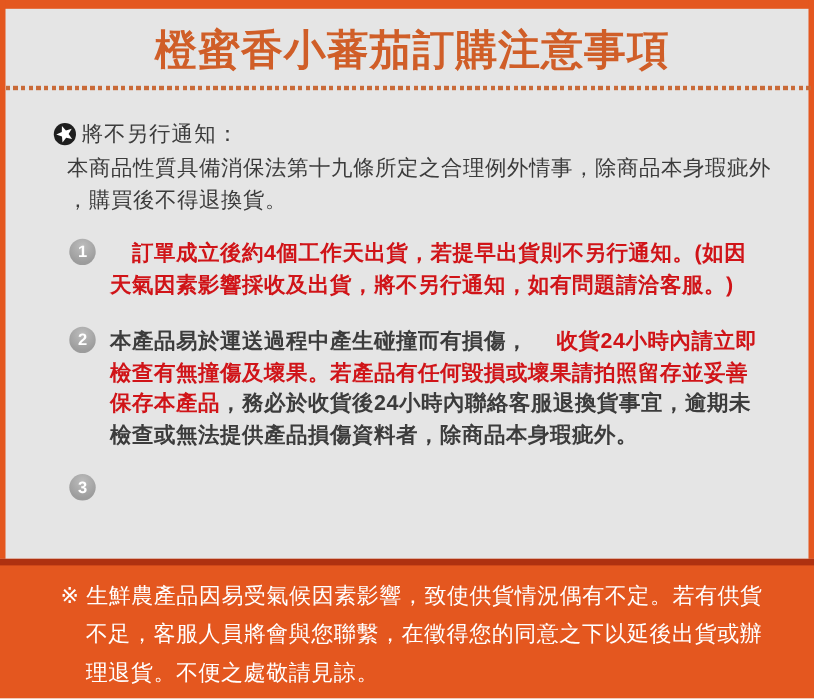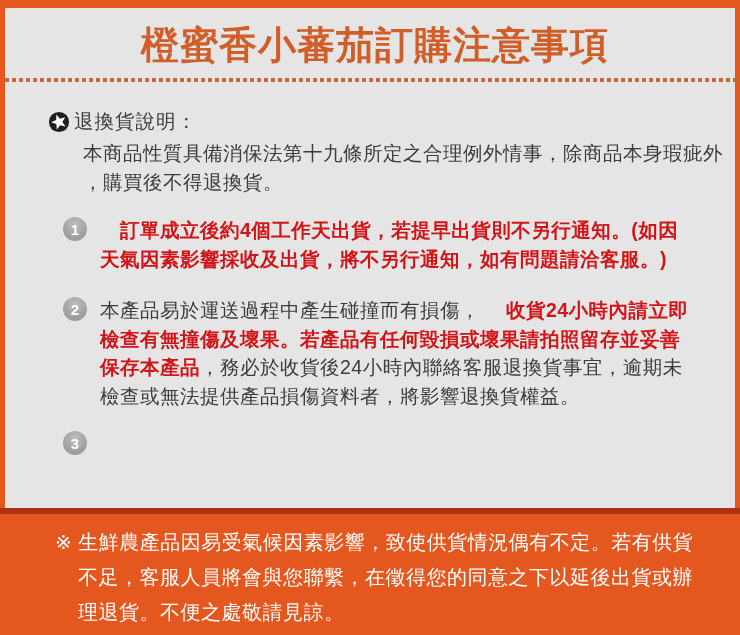--- a/index.html
+++ b/index.html
@@ -31,41 +31,41 @@
   .policy-head {
     position:absolute; top:100px; left:43px;
     display:flex; align-items:center; gap:4px;
   }
   .policy-head .icon-wrap { width:22px; height:22px; flex:0 0 auto; }
   .policy-heading {
     font-size:19.5px; color:var(--ink); letter-spacing:1px; margin:0;
     font-weight:400;
   }
   .policy-body {
-    position:absolute; top:131px; left:78px; width:645px;
+    position:absolute; top:131px; left:56px; width:645px;
     margin:0; font-size:19.5px; line-height:29px;
     color:var(--ink); letter-spacing:0.5px; line-break:anywhere;
   }
   .notice { position:absolute; left:0; width:740px; }
   .notice-1 { top:208px; }
   .notice-2 { top:288px; }
   .notice-3 { top:422px; }
   .num-badge {
     position:absolute; left:58px; top:1px;
     width:24px; height:24px; border-radius:50%;
     background:radial-gradient(circle at 50% 28%, #bdbdbd 0%, var(--badge_gray) 72%);
     color:#ffffff; font-weight:700; font-size:15px;
     display:flex; align-items:center; justify-content:center;
   }
   .notice-text {
     margin:0 0 0 95px; width:596px;
     font-size:19.5px; line-height:28.5px; letter-spacing:0.5px;
     line-break:anywhere;
   }
-  .seg-normal { color:var(--ink); font-weight:400; }
+  .seg-normal { color:var(--ink); font-weight:700; }
   .seg-alert  { color:var(--alert_red); font-weight:700;margin-left:20px; }
   .footer-banner {
     position:absolute; top:508px; left:0; width:740px; height:127px;
     box-sizing:border-box;
     background:var(--accent_orange);
     border-top:6px solid var(--banner_edge);
   }
   .footer-text {
     margin:11px 42px 0 55px; padding-left:23px; text-indent:-23px;
     font-size:20px; line-height:35px; color:#ffffff;
@@ -81,37 +81,37 @@
 
   <div class="dotted-divider"></div>
 
   <div class="policy-head">
     <span class="icon-wrap">
       <svg width="22" height="22" viewBox="0 0 24 24">
         <circle cx="12" cy="12" r="11" fill="#1e1e1e"></circle>
         <path transform="rotate(-20 12 12)" fill="#ffffff" d="M12 3.4 L9.83 9.01 L3.82 9.34 L8.48 13.14 L6.95 18.96 L12 15.7 L17.05 18.96 L15.52 13.14 L20.18 9.34 L14.17 9.01 Z"></path>
       </svg>
     </span>
-    <p class="policy-heading">退換貨說明：</p>
+    <p class="policy-heading">將不另行通知：</p>
   </div>
 
   <p class="policy-body">本商品性質具備消保法第十九條所定之合理例外情事，除商品本身瑕疵外，購買後不得退換貨。</p>
 
   <section class="notice notice-1">
     <span class="num-badge">
       <span>1</span>
     </span>
     <p class="notice-text"><span class="seg-alert">訂單成立後約4個工作天出貨，若提早出貨則不另行通知。(如因天氣因素影響採收及出貨，將不另行通知，如有問題請洽客服。)</span></p>
   </section>
 
   <section class="notice notice-2">
     <span class="num-badge">
       <span>2</span>
     </span>
-    <p class="notice-text"><span class="seg-normal">本產品易於運送過程中產生碰撞而有損傷， </span><span class="seg-alert">收貨24小時內請立即檢查有無撞傷及壞果。若產品有任何毀損或壞果請拍照留存並妥善保存本產品</span><span class="seg-normal">，務必於收貨後24小時內聯絡客服退換貨事宜，逾期未檢查或無法提供產品損傷資料者，將影響退換貨權益。</span></p>
+    <p class="notice-text"><span class="seg-normal">本產品易於運送過程中產生碰撞而有損傷， </span><span class="seg-alert">收貨24小時內請立即檢查有無撞傷及壞果。若產品有任何毀損或壞果請拍照留存並妥善保存本產品</span><span class="seg-normal">，務必於收貨後24小時內聯絡客服退換貨事宜，逾期未檢查或無法提供產品損傷資料者，除商品本身瑕疵外。</span></p>
   </section>
 
   <section class="notice notice-3">
     <span class="num-badge">
       <span>3</span>
     </span>
   </section>
 
 </div>
 

